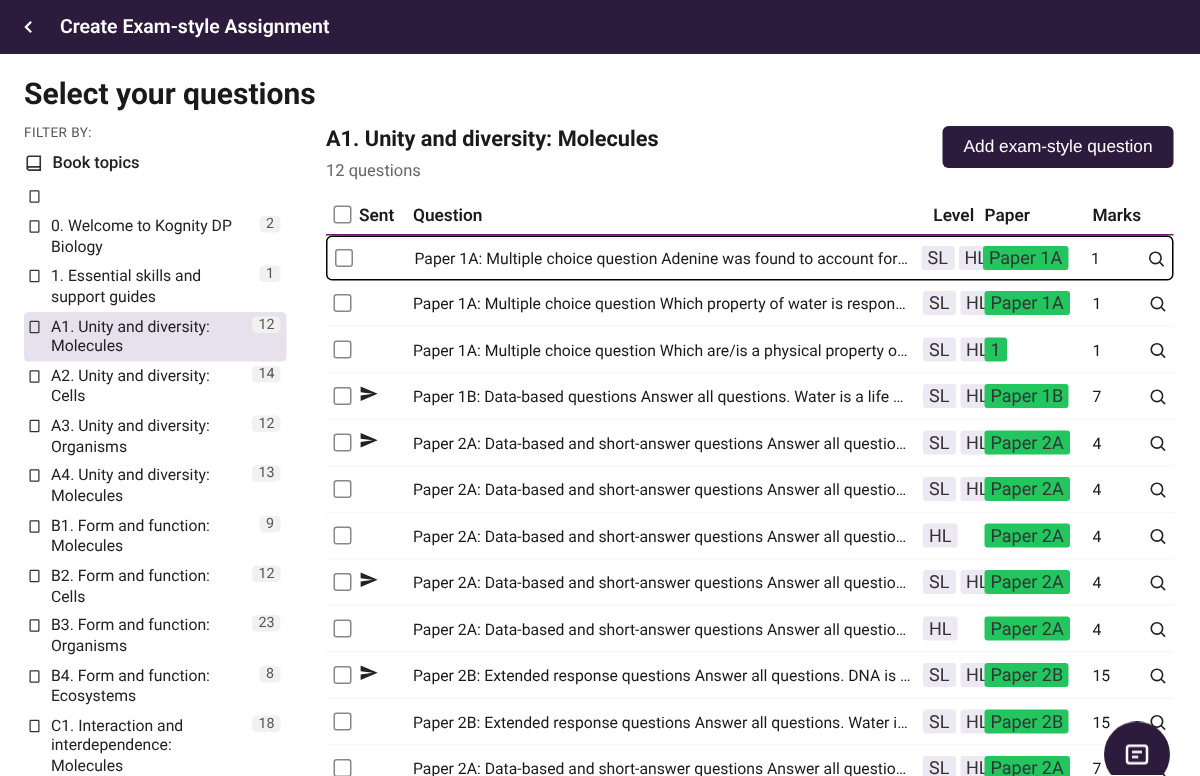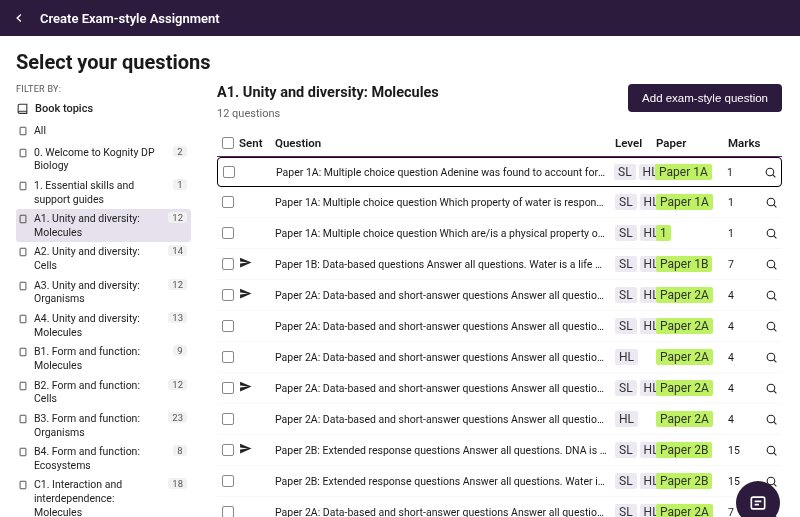--- a/index.html
+++ b/index.html
@@ -22,30 +22,30 @@
 .main { flex: 1; padding: 0 18px 10px 18px; overflow-y: auto; }
 .main-head { display: flex; justify-content: space-between; align-items: flex-start; }
 .main-title { font-size: 14.5px; font-weight: 700; margin-bottom: 6px; }
 .main-sub { font-size: 11px; color: #666; margin-bottom: 10px; }
 .add-btn { background: #2d1b3d; color: #fff; border: none; padding: 8px 14px; font-size: 11.5px; border-radius: 4px; cursor: pointer; font-weight: 500; }
 .table { width: 100%; }
 .thead { display: flex; align-items: center; border-bottom: 1px solid #701a75; padding: 6px 0; font-weight: 600; font-size: 11.5px; }
 .col-check { width: 22px; display: flex; justify-content: center; }
 .col-sent { width: 36px; }
 .col-q { flex: 1; min-width: 0; padding-right: 8px; }
-.col-level { width: 41px; }
+.col-level { width: 41px; text-align: center; }
 .col-paper { width: 72px; }
 .col-marks { width: 32px; }
 .col-action { width: 22px; display: flex; justify-content: center; }
 .trow { display: flex; align-items: center; padding: 7px 0; font-size: 10.5px; border-bottom: 1px solid #f7f7f7; }
 .trow.focused { border: 1.5px solid #000; border-radius: 4px; padding: 6px 0; }
 .qtxt { white-space: nowrap; overflow: hidden; text-overflow: ellipsis; display: block; }
 .tags { display: flex; gap: 3px; }
 .tag { font-size: 12px; background: #ece9f2; color: #333; padding: 1px 4px; border-radius: 2px; }
-.tag.purple { background: #bef264; }
+.tag.purple { background: #22c55e; }
 .checkbox { width: 12px; height: 12px; border: 1px solid #888; border-radius: 2px; cursor: pointer; background: #fff; }
 .send-icon, .mag-icon { width: 13px; height: 13px; cursor: pointer; display: inline-flex; }
 .pager { font-size: 10.5px; color: #555; padding: 8px 0; }
 .fab { position: fixed; right: 20px; bottom: -8px; width: 44px; height: 44px; background: #2d1b3d; border-radius: 50%; display: flex; align-items: center; justify-content: center; cursor: pointer; }
 .fab svg { width: 20px; height: 20px; }
 svg { display: block; }
 </style>
 </head>
 <body>
 
@@ -71,21 +71,20 @@
           </svg>
       </span>
       <span>Book topics</span>
     </div>
     <div class="topic-item" style="padding-left:2px;margin-bottom:2px;">
       <span class="bullet">
         <svg viewBox="0 0 24 24" fill="none" stroke="#333" stroke-width="2">
             <rect x="5" y="3" width="14" height="18" rx="1"></rect>
           </svg>
       </span>
-      <span class="label">All</span>
     </div>
     <ul class="topic-list" id="topic-list">
         <li class="topic-item">
           <span class="bullet">
             <svg viewBox="0 0 24 24" fill="none" stroke="#333" stroke-width="2">
               <rect x="5" y="3" width="14" height="18" rx="1"></rect>
             </svg>
           </span>
   <span class="label">0. Welcome to Kognity DP Biology</span>
   <span class="count">2</span>

